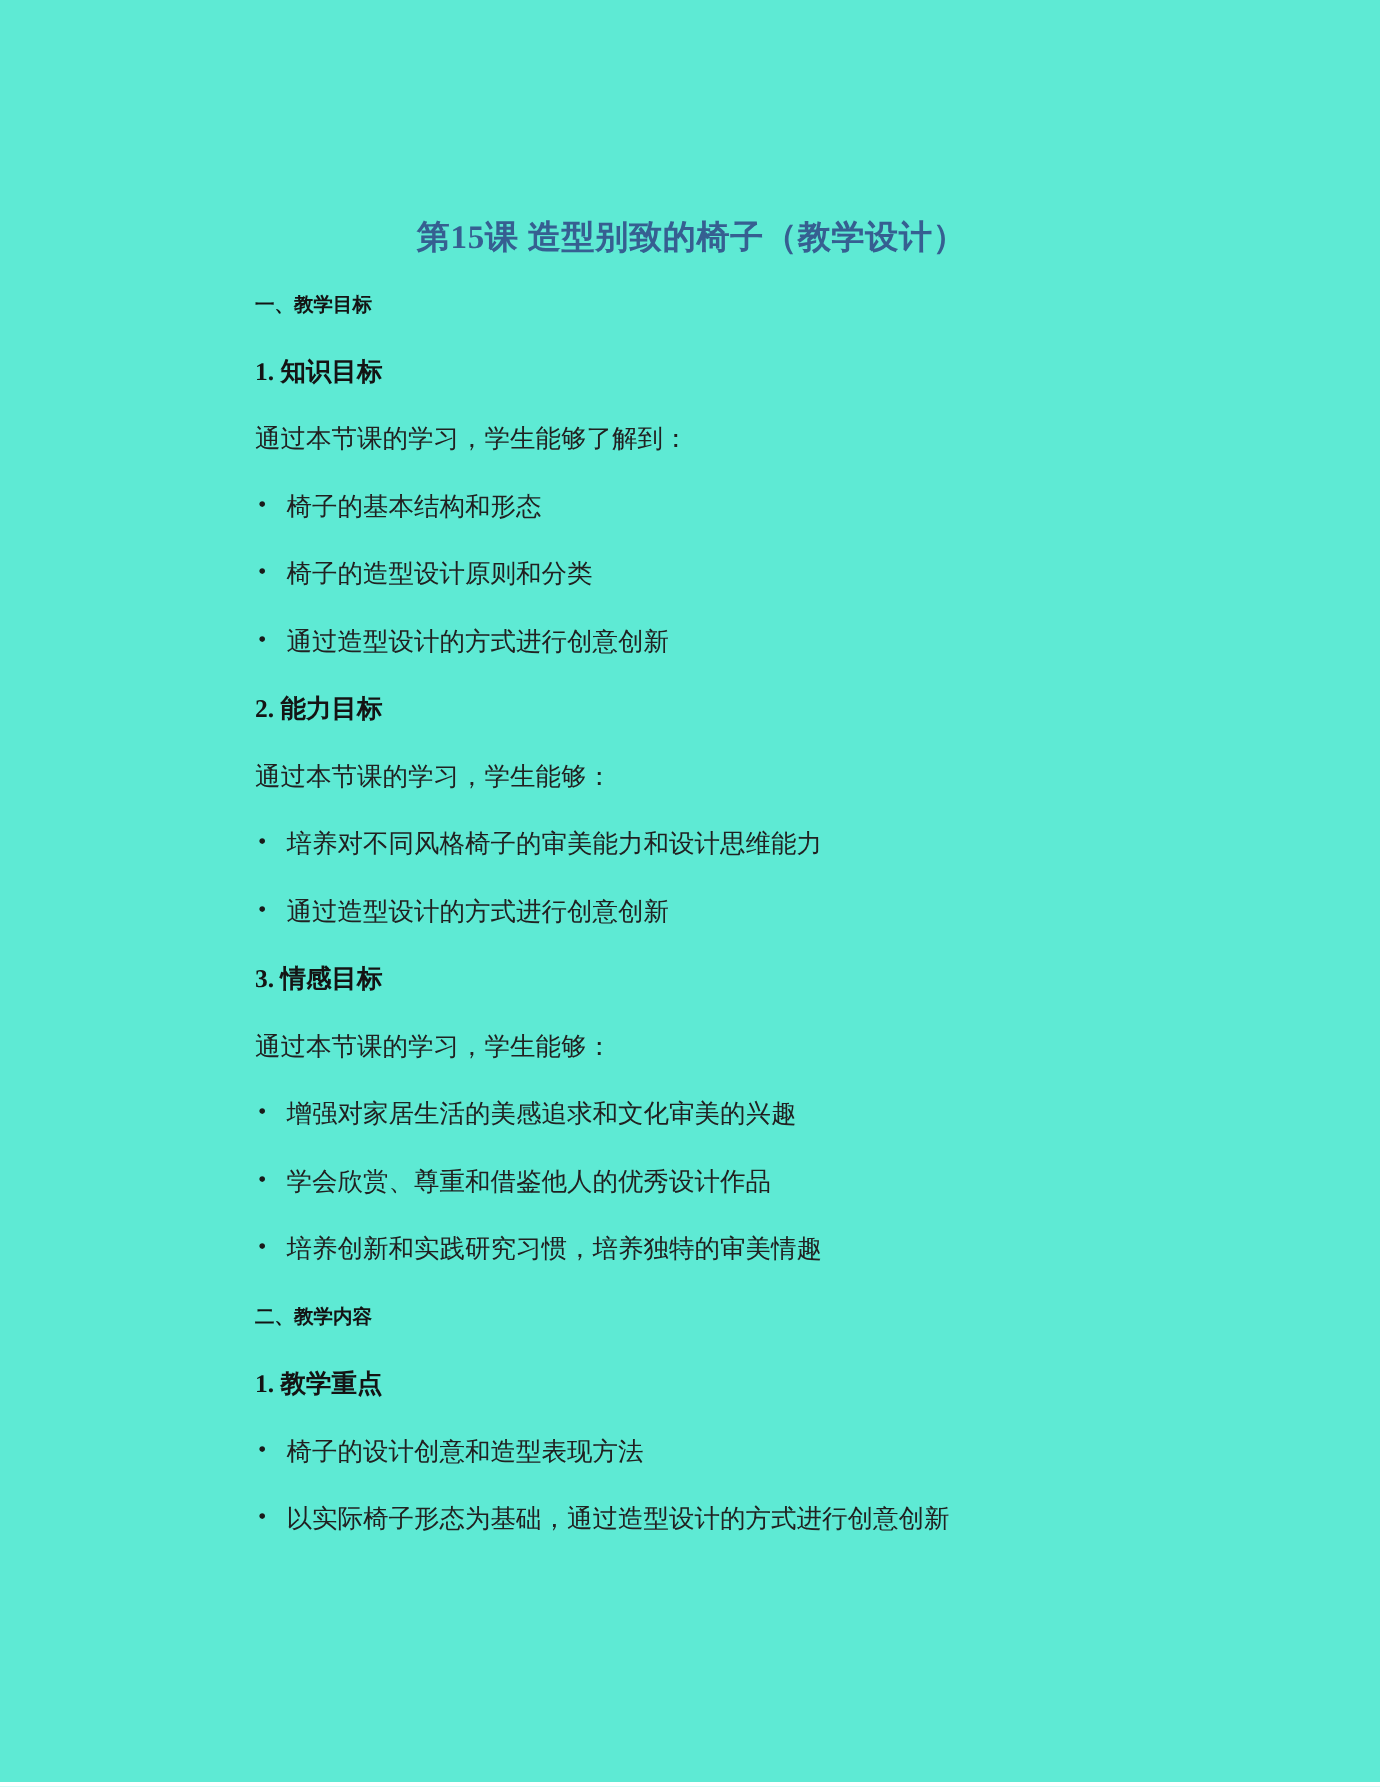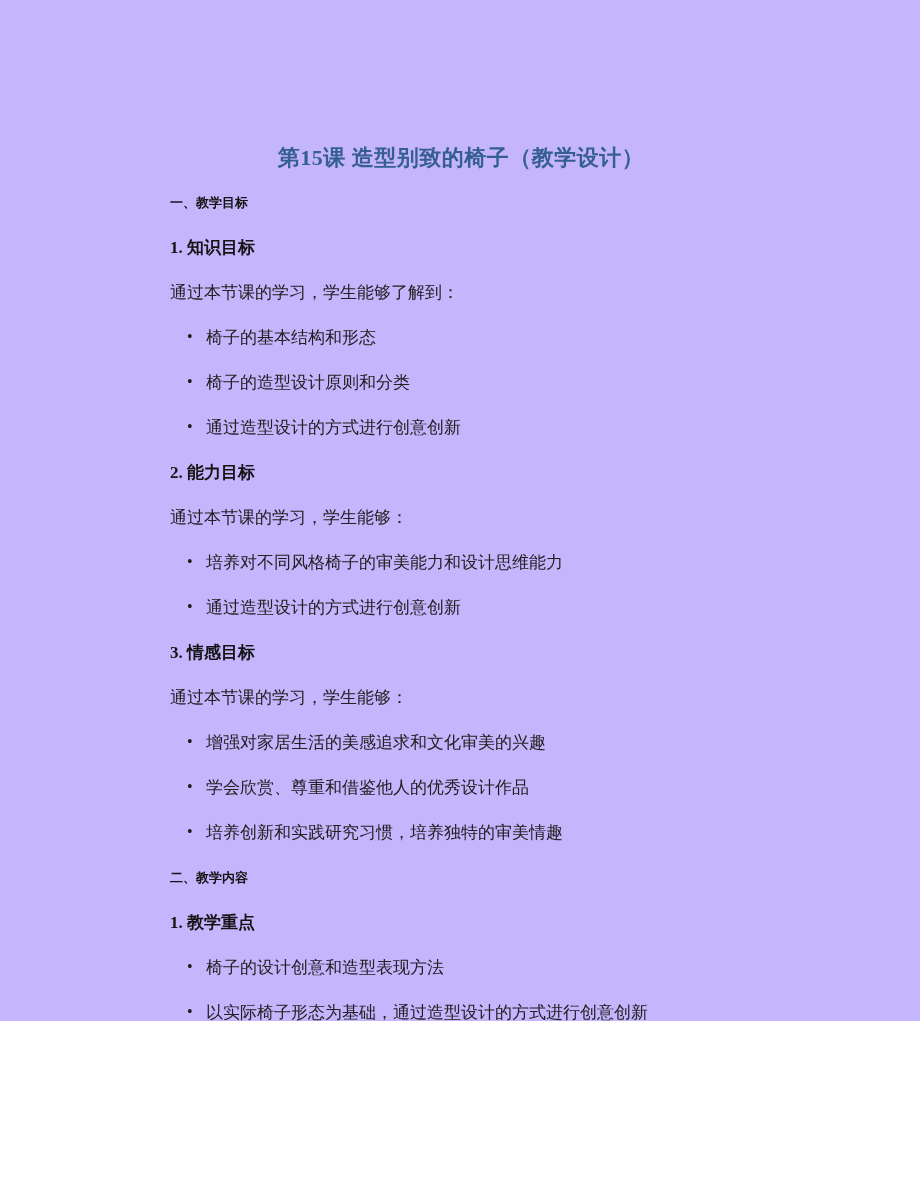--- a/index.html
+++ b/index.html
@@ -8,23 +8,23 @@
     background: #ffffff;
   }
   body {
     width: 920px;
     height: 1191px;
     overflow: hidden;
   }
   .page {
     box-sizing: border-box;
     width: 920px;
-    height: 1021px;
+    height: 1188px;
     padding: 143px 168px 0 170px;
-    background: #c4b5fd;
+    background: #5eead4;
     font-family: "Liberation Serif", "DejaVu Serif", serif;
     color: #212121;
   }
   .doc-title {
     font-size: 22px;
     line-height: 29px;
     font-weight: bold;
     color: #365F91; 
     text-align: center;
     margin: 0 0 20px 0;
@@ -45,21 +45,21 @@
     margin: 0 0 23px 0;
   }
   .body-para {
     font-size: 17px;
     line-height: 22px;
     margin: 0 0 23px 0;
     color: #212121;
   }
   ul.bullets {
     list-style: none;
-    margin: 15px;
+    margin: 0;
     padding: 0 0 0 21px;
   }
   ul.bullets li {
     position: relative;
     font-size: 17px;
     line-height: 22px;
     margin: 0 0 23px 0;
     color: #212121;
   }
   ul.bullets li::before {

